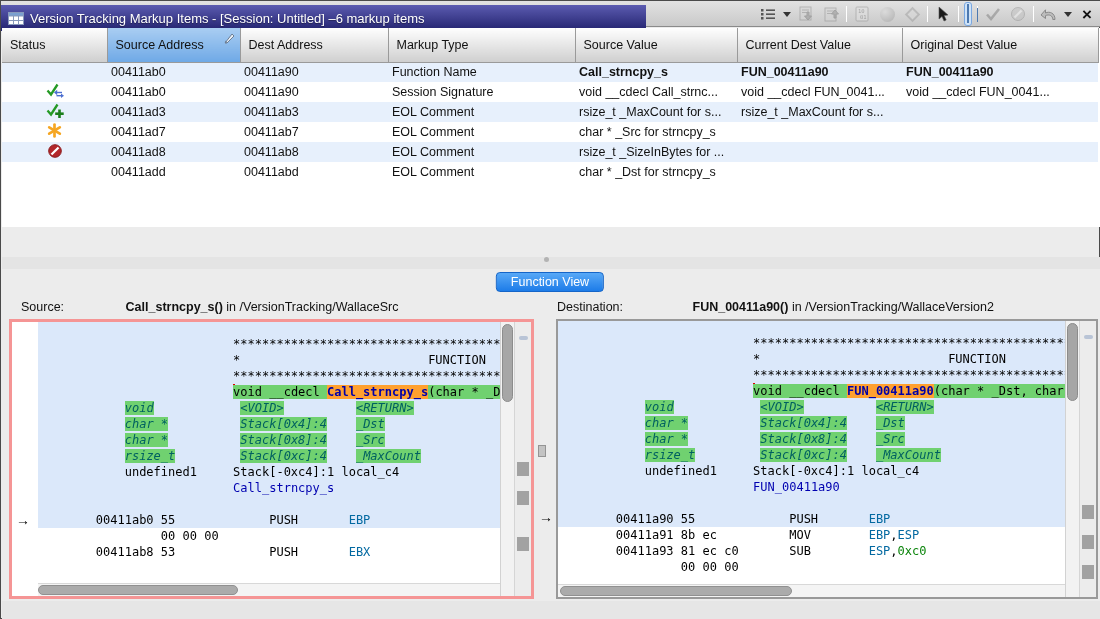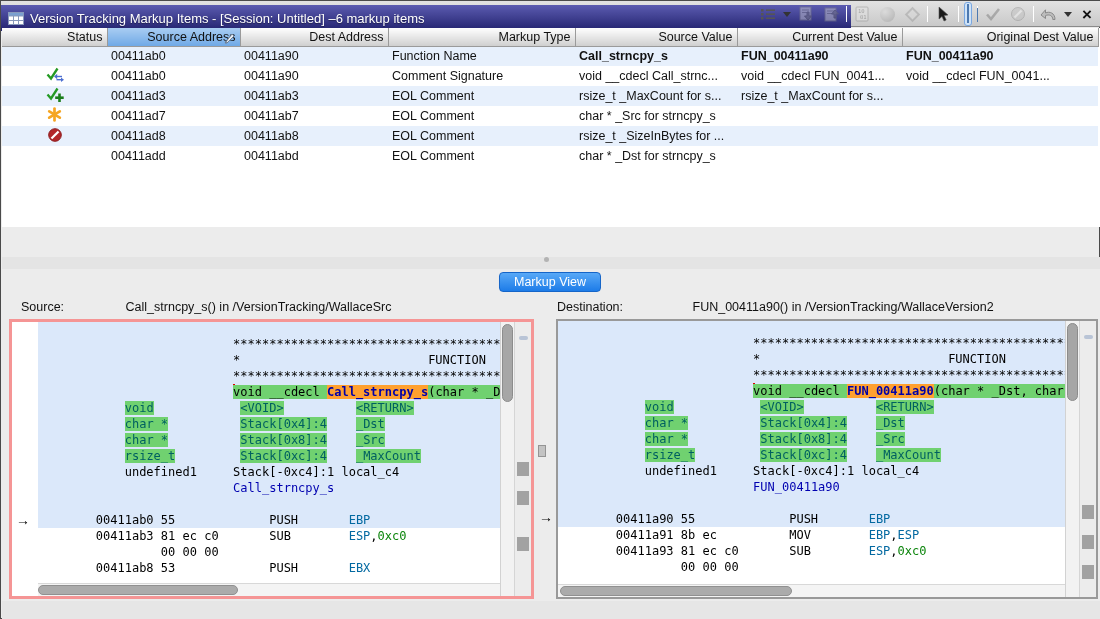--- a/index.html
+++ b/index.html
@@ -3,21 +3,21 @@
 <meta charset="utf-8">
 <style>
   * { margin:0; padding:0; box-sizing:border-box; }
   html,body { width:1100px; height:619px; overflow:hidden; background:#ececec;
               font-family:"Liberation Sans", sans-serif; }
   .window { position:absolute; inset:0; border:1px solid #4a4a4a; background:#ececec; }
 
   
   .titlebar { position:absolute; left:0; top:0; width:1100px; height:26px;
               background:linear-gradient(#e2e2e2,#c9c9c9); border-bottom:1px solid #8a8a8a; }
-  .titlebar-blue { position:absolute; left:0; top:4px; width:850px; height:26px;
+  .titlebar-blue { position:absolute; left:0; top:4px; width:645px; height:26px;
               background:linear-gradient(#5b5bb0,#22226e); display:flex; align-items:center; }
   .title-text { color:#fff; font-size:13px; margin-left:6px; white-space:nowrap;
               text-shadow:0 1px 1px rgba(0,0,0,.4); }
   .titlebar-tools { position:absolute; right:4px; top:0; height:26px; display:flex;
               align-items:center; gap:5px; }
   .tbtn { display:flex; align-items:center; justify-content:center; min-width:20px; height:20px; }
   .tsep { width:1px; height:16px; background:#9a9a9a; border-right:1px solid #fff; }
   .disabled { opacity:.45; filter:grayscale(1); }
   .caret-down { width:0; height:0; border-left:4px solid transparent; border-right:4px solid transparent;
               border-top:5px solid #333; }
@@ -27,21 +27,21 @@
               background:#d9d9d9; }
   .dualpanel-wrap { border:1px solid #7aa7e0; background:#cfe3f7; border-radius:3px; padding:2px; }
   .dualpanel { width:20px; height:15px; border:1px solid #4d79b0; background:#fff; position:relative; }
   .dualpanel:before { content:""; position:absolute; left:0; top:0; right:0; height:3px; background:#6f9cd4; }
   .dualpanel:after { content:""; position:absolute; left:9px; top:3px; bottom:0; width:1px; background:#4d79b0; }
   .close-x { font-size:17px; font-weight:bold; color:#111; line-height:1; }
 
   
   .tablezone { position:absolute; left:1px; top:27px; width:1098px; height:199px; background:#fff; }
   table.mk { border-collapse:collapse; table-layout:fixed; width:1096px; font-size:12.5px; color:#111; }
-  table.mk th { height:18px; font-weight:normal; text-align:right; padding:0 4px 0 8px;
+  table.mk th { height:34px; font-weight:normal; text-align:left; padding:0 4px 0 8px;
               background:linear-gradient(#fefefe,#cfcfcf); border-right:1px solid #9a9a9a;
               border-bottom:1px solid #9a9a9a; white-space:nowrap; overflow:hidden; position:relative; }
   table.mk th.sorted { background:linear-gradient(#a9cdf2,#6fa9e6); }
   .sort-ic { position:absolute; right:4px; top:4px; }
   table.mk td { height:20px; padding:0 4px; white-space:nowrap; overflow:hidden;
               text-overflow:ellipsis; }
   tr.alt { background:#e7f0fc; }
   td.c-status { text-align:center; }
   td.c-addr { padding-left:9px; }
   td.c-type { padding-left:8px; }
@@ -62,34 +62,34 @@
 
   
   .divider { position:absolute; left:1px; top:256px; width:1098px; height:12px; background:#e4e4e4; }
   .divider-dot { position:absolute; left:543px; top:256px; width:5px; height:5px; border-radius:50%;
               background:#b3b3b3; }
   .lowerzone { position:absolute; left:1px; top:268px; width:1098px; height:350px; background:#ececec; }
   .listing-tab { position:absolute; left:50%; transform:translateX(-50%); top:271px; height:20px;
               padding:2px 14px; background:linear-gradient(#58a9f7,#1d7ce8); color:#fff;
               font-size:12.5px; border-radius:4px; border:1px solid #1565c8; white-space:nowrap; }
   .subtitle { position:absolute; top:299px; font-size:12.5px; color:#111; white-space:nowrap; }
-  .subtitle b { font-weight:normal;padding-left:48px; }
+  .subtitle b { font-weight:bold;padding-left:48px; }
 
   
   .panel { position:absolute; top:318px; height:280px; background:#fff; display:flex; }
   .panel.src { left:8px;  width:525px; border:3px solid #f59595; }
   .panel.dst { left:555px; width:542px; border:2px solid #999; }
   .ip-margin { width:26px; background:#fff; position:relative; flex:none; }
   .ip-arrow { position:absolute; font-size:14px; color:#000; line-height:16px; }
   .contentwrap { flex:1; position:relative; overflow:hidden; }
   .bluelayer { position:absolute; left:0; top:0; right:0; height:206px; background:#dbe8fa; }
   .lines { position:absolute; left:0; top:14px; right:0; }
   .ll { white-space:pre; font:12px/16px "DejaVu Sans Mono", monospace; height:16px; color:#000; }
   .gk { background:#70d170; color:#000; }
-  .gt { background:#70d170; color:#006060; }
+  .gt { background:#70d170; color:#006060;font-style:italic; }
   .fn { background:#ffa02f; color:#0000a8; font-weight:bold; }
   .lbl { color:#0000b0; }
   .reg { color:#0369a1; }
   .imm { color:#0a840a; }
   .caret { display:inline-block; width:0; border-left:2px solid #e00000; margin-right:-2px;
            height:15px; vertical-align:text-bottom; }
   .vscroll { width:14px; flex:none; background:#f2f2f2; border-left:1px solid #d2d2d2; position:relative; }
   .vthumb { position:absolute; left:1px; top:2px; width:11px; height:78px; background:#a6a6a6;
             border:1px solid #8c8c8c; border-radius:6px; }
   .markers { width:17px; flex:none; background:#ececec; border-left:1px solid #d5d5d5; position:relative; }
@@ -244,21 +244,21 @@
                   <path d="M1.5 7.5 L5 11.5 L11.5 1.5" fill="none" stroke="#259a25" stroke-width="2.3"></path>
                   <g fill="#4d6fd0">
                     <rect x="10" y="8.8" width="6" height="1.4"></rect>
                     <polygon points="11.2,6.8 8,9.5 11.2,12.2"></polygon>
                     <rect x="10.5" y="12" width="5" height="1.4"></rect>
                     <polygon points="15,10.5 18,12.7 15,15"></polygon>
                   </g>
                 </svg></span></td>
             <td class="c-addr">00411ab0</td>
             <td class="c-addr">00411a90</td>
-            <td class="c-type">Comment Signature</td>
+            <td class="c-type">Session Signature</td>
             <td class="c-val">void __cdecl Call_strnc...</td>
             <td class="c-val">void __cdecl FUN_0041...</td>
             <td class="c-val">void __cdecl FUN_0041...</td>
           </tr>
           <tr class="alt">
             <td class="c-status"><span><svg width="18" height="15">
                   <path d="M1.5 7.5 L5 11.5 L11.5 1.5" fill="none" stroke="#259a25" stroke-width="2.3"></path>
                   <g fill="#1b7e1b">
                     <rect x="12.2" y="6.5" width="2.6" height="8.5"></rect>
                     <rect x="9.2" y="9.4" width="8.5" height="2.6"></rect>
@@ -319,21 +319,21 @@
         <ellipse cx="8" cy="3" rx="6.5" ry="2.2" fill="#cfe0f2" stroke="#7a93b5"></ellipse>
         <path d="M1.5 3.5 L6.5 9 L6.5 13.5 L9.5 15 L9.5 9 L14.5 3.5" fill="#b8cfe8" stroke="#7a93b5"></path>
       </svg>
     </span>
   </div>
 
   <div class="divider"></div>
   <div class="divider-dot"></div>
   <div class="lowerzone"></div>
 
-  <div class="listing-tab">Markup View</div>
+  <div class="listing-tab">Function View</div>
 
   <div class="subtitle" style="left:20px">
     <span>Source:</span>
     <b style="margin-left:10px">Call_strncpy_s()</b><span> in </span><span>/VersionTracking/WallaceSrc</span>
   </div>
   <div class="subtitle" style="left:556px">
     <span>Destination:</span>
     <b style="margin-left:18px">FUN_00411a90()</b><span> in </span><span>/VersionTracking/WallaceVersion2</span>
   </div>
 
@@ -349,21 +349,20 @@
           <div class="ll"><span>                           ************************************************</span></div>
           <div class="ll"><span>                           </span><span class="caret"></span><span class="gk">void __cdecl </span><span class="fn">Call_strncpy_s</span><span class="gk">(char * _Dst, char * _Src, rsize_t _MaxCount)</span></div>
           <div class="ll"><span>            </span><span class="gt">void</span><span>            </span><span class="gt">&lt;VOID&gt;</span><span>          </span><span class="gt">&lt;RETURN&gt;</span></div>
           <div class="ll"><span>            </span><span class="gt">char *</span><span>          </span><span class="gt">Stack[0x4]:4</span><span>    </span><span class="gt">_Dst</span></div>
           <div class="ll"><span>            </span><span class="gt">char *</span><span>          </span><span class="gt">Stack[0x8]:4</span><span>    </span><span class="gt">_Src</span></div>
           <div class="ll"><span>            </span><span class="gt">rsize_t</span><span>         </span><span class="gt">Stack[0xc]:4</span><span>    </span><span class="gt">_MaxCount</span></div>
           <div class="ll"><span>            undefined1     Stack[-0xc4]:1 local_c4</span></div>
           <div class="ll"><span>                           </span><span class="lbl">Call_strncpy_s</span></div>
           <div class="ll"><span></span></div>
           <div class="ll"><span>        00411ab0 55             PUSH       </span><span class="reg">EBP</span></div>
-          <div class="ll"><span>        00411ab3 81 ec c0       SUB        </span><span class="reg">ESP</span><span>,</span><span class="imm">0xc0</span></div>
           <div class="ll"><span>                 00 00 00</span></div>
           <div class="ll"><span>        00411ab8 53             PUSH       </span><span class="reg">EBX</span></div>
         </div>
       <div class="hscroll" style="right:0">
         <div class="hthumb" style="left:0px; width:200px"></div>
       </div>
     </div>
     <div class="vscroll">
       <div class="vthumb"></div>
     </div>

